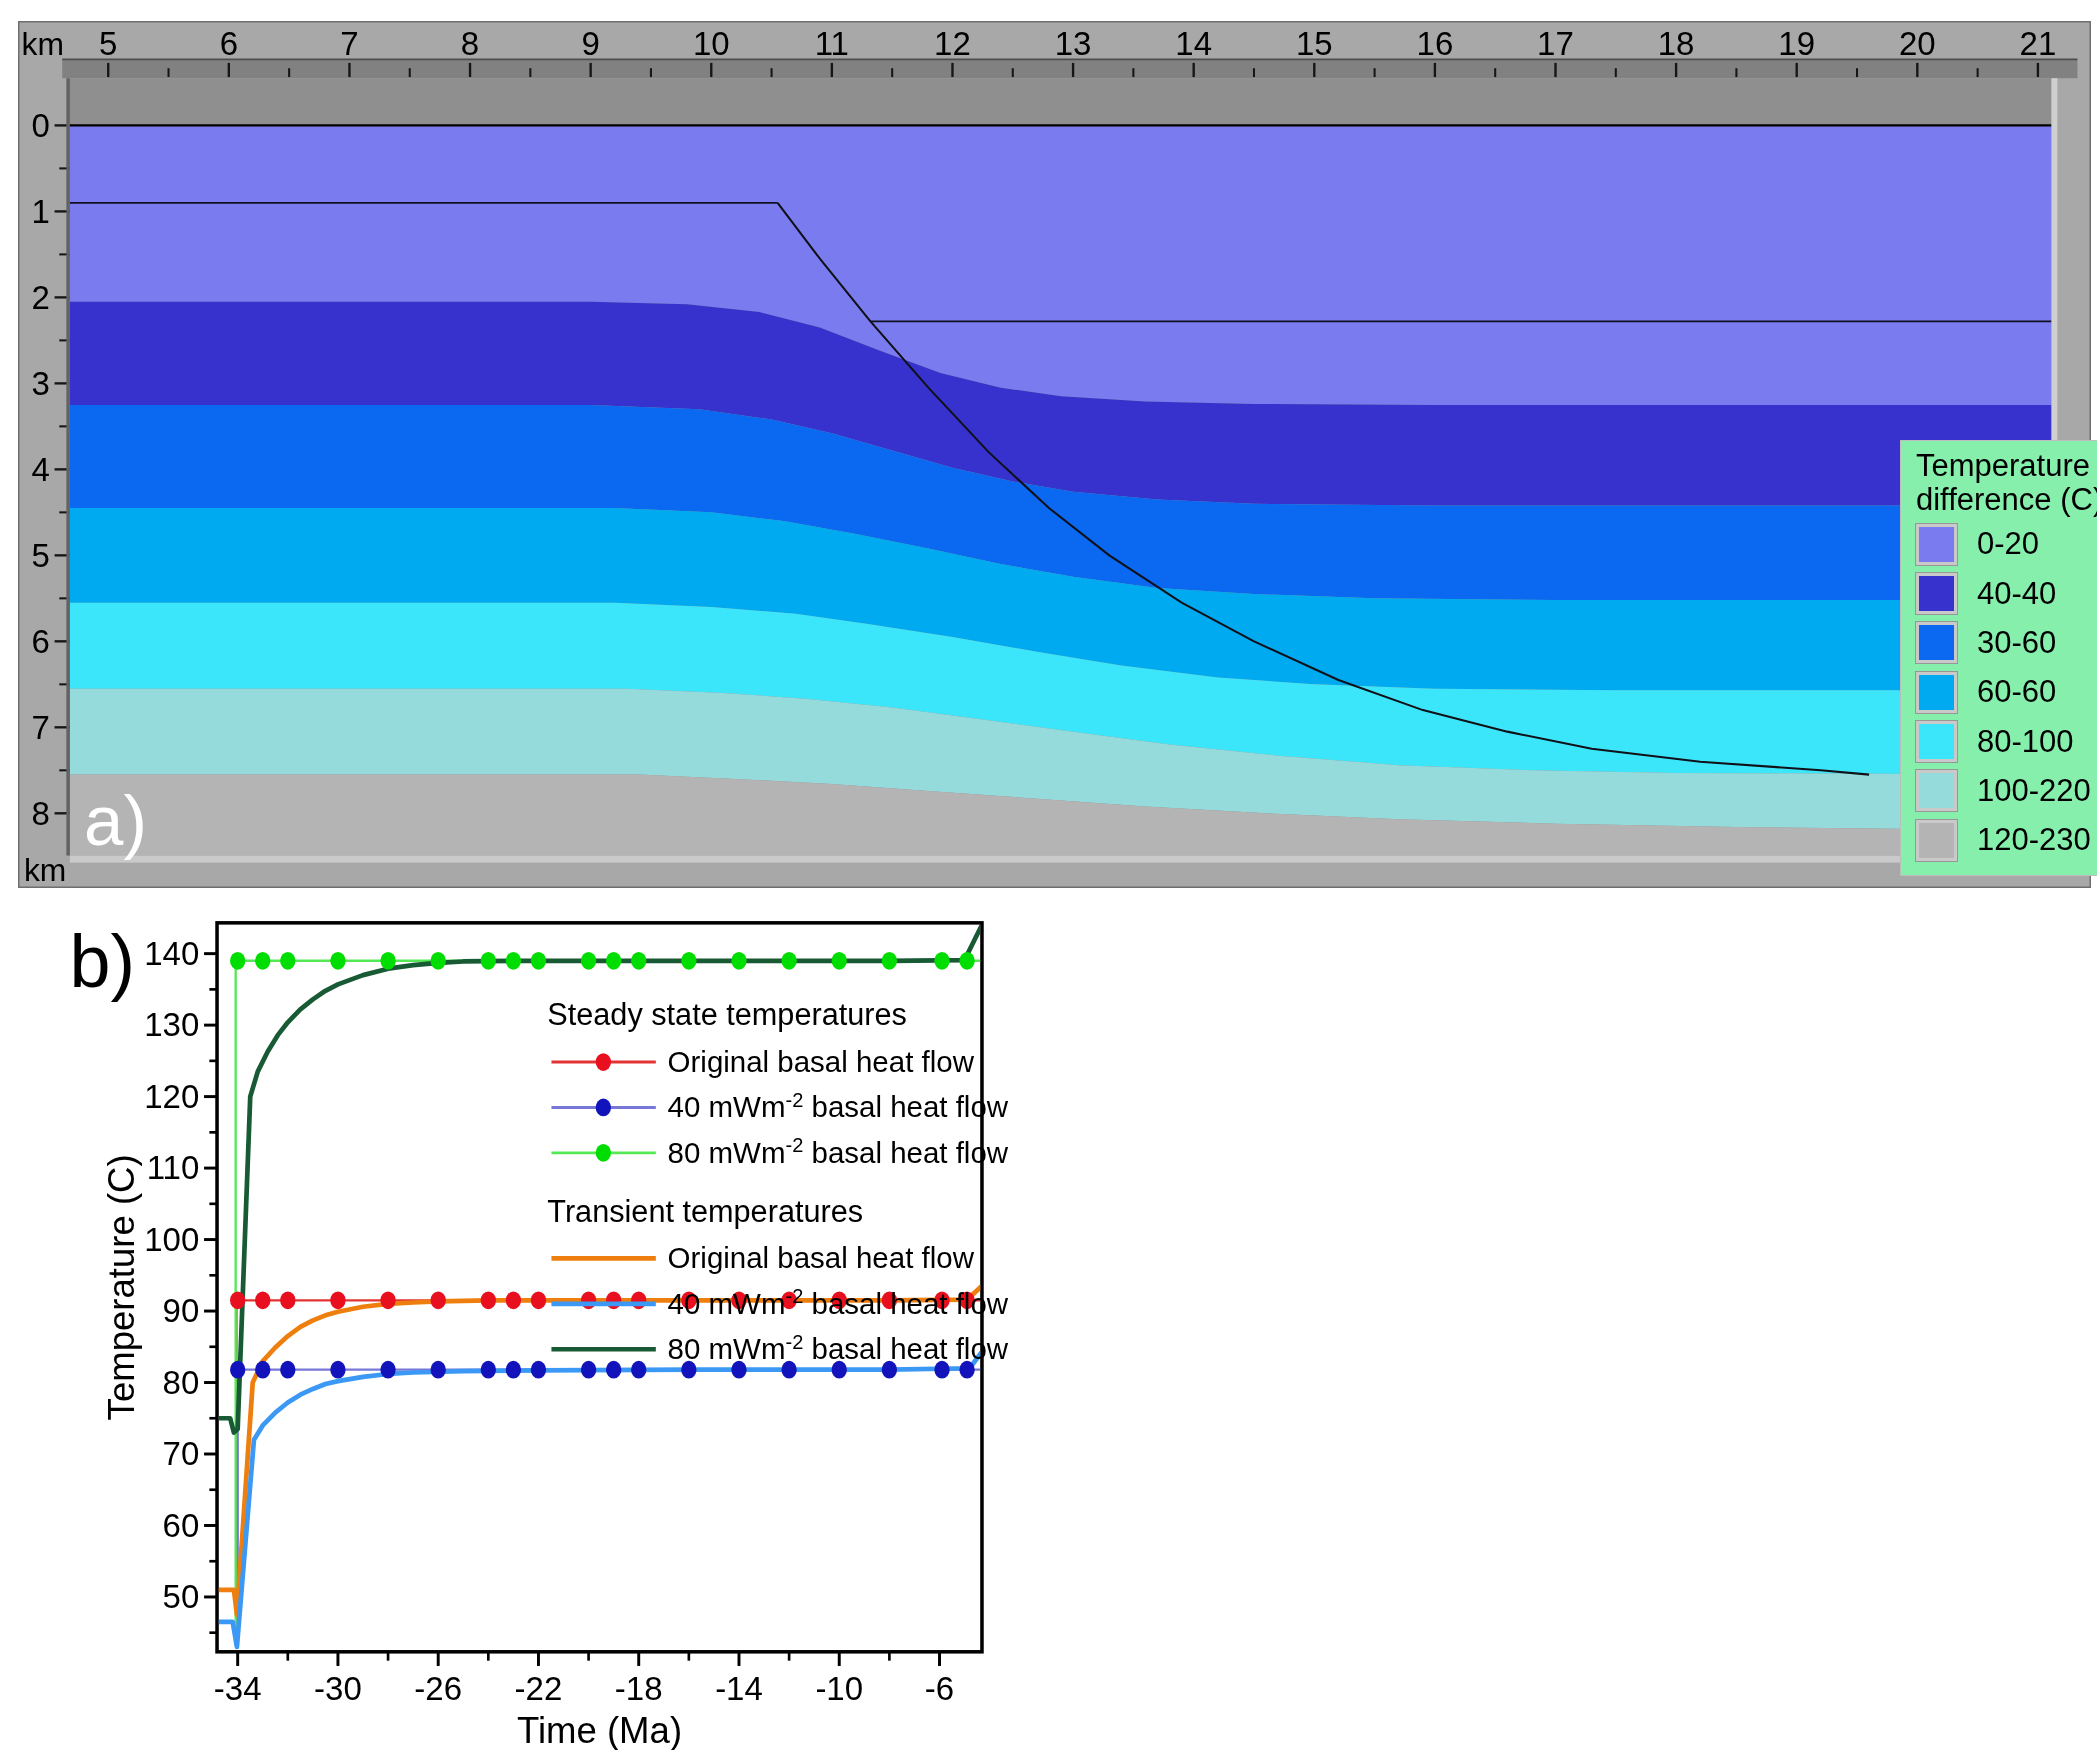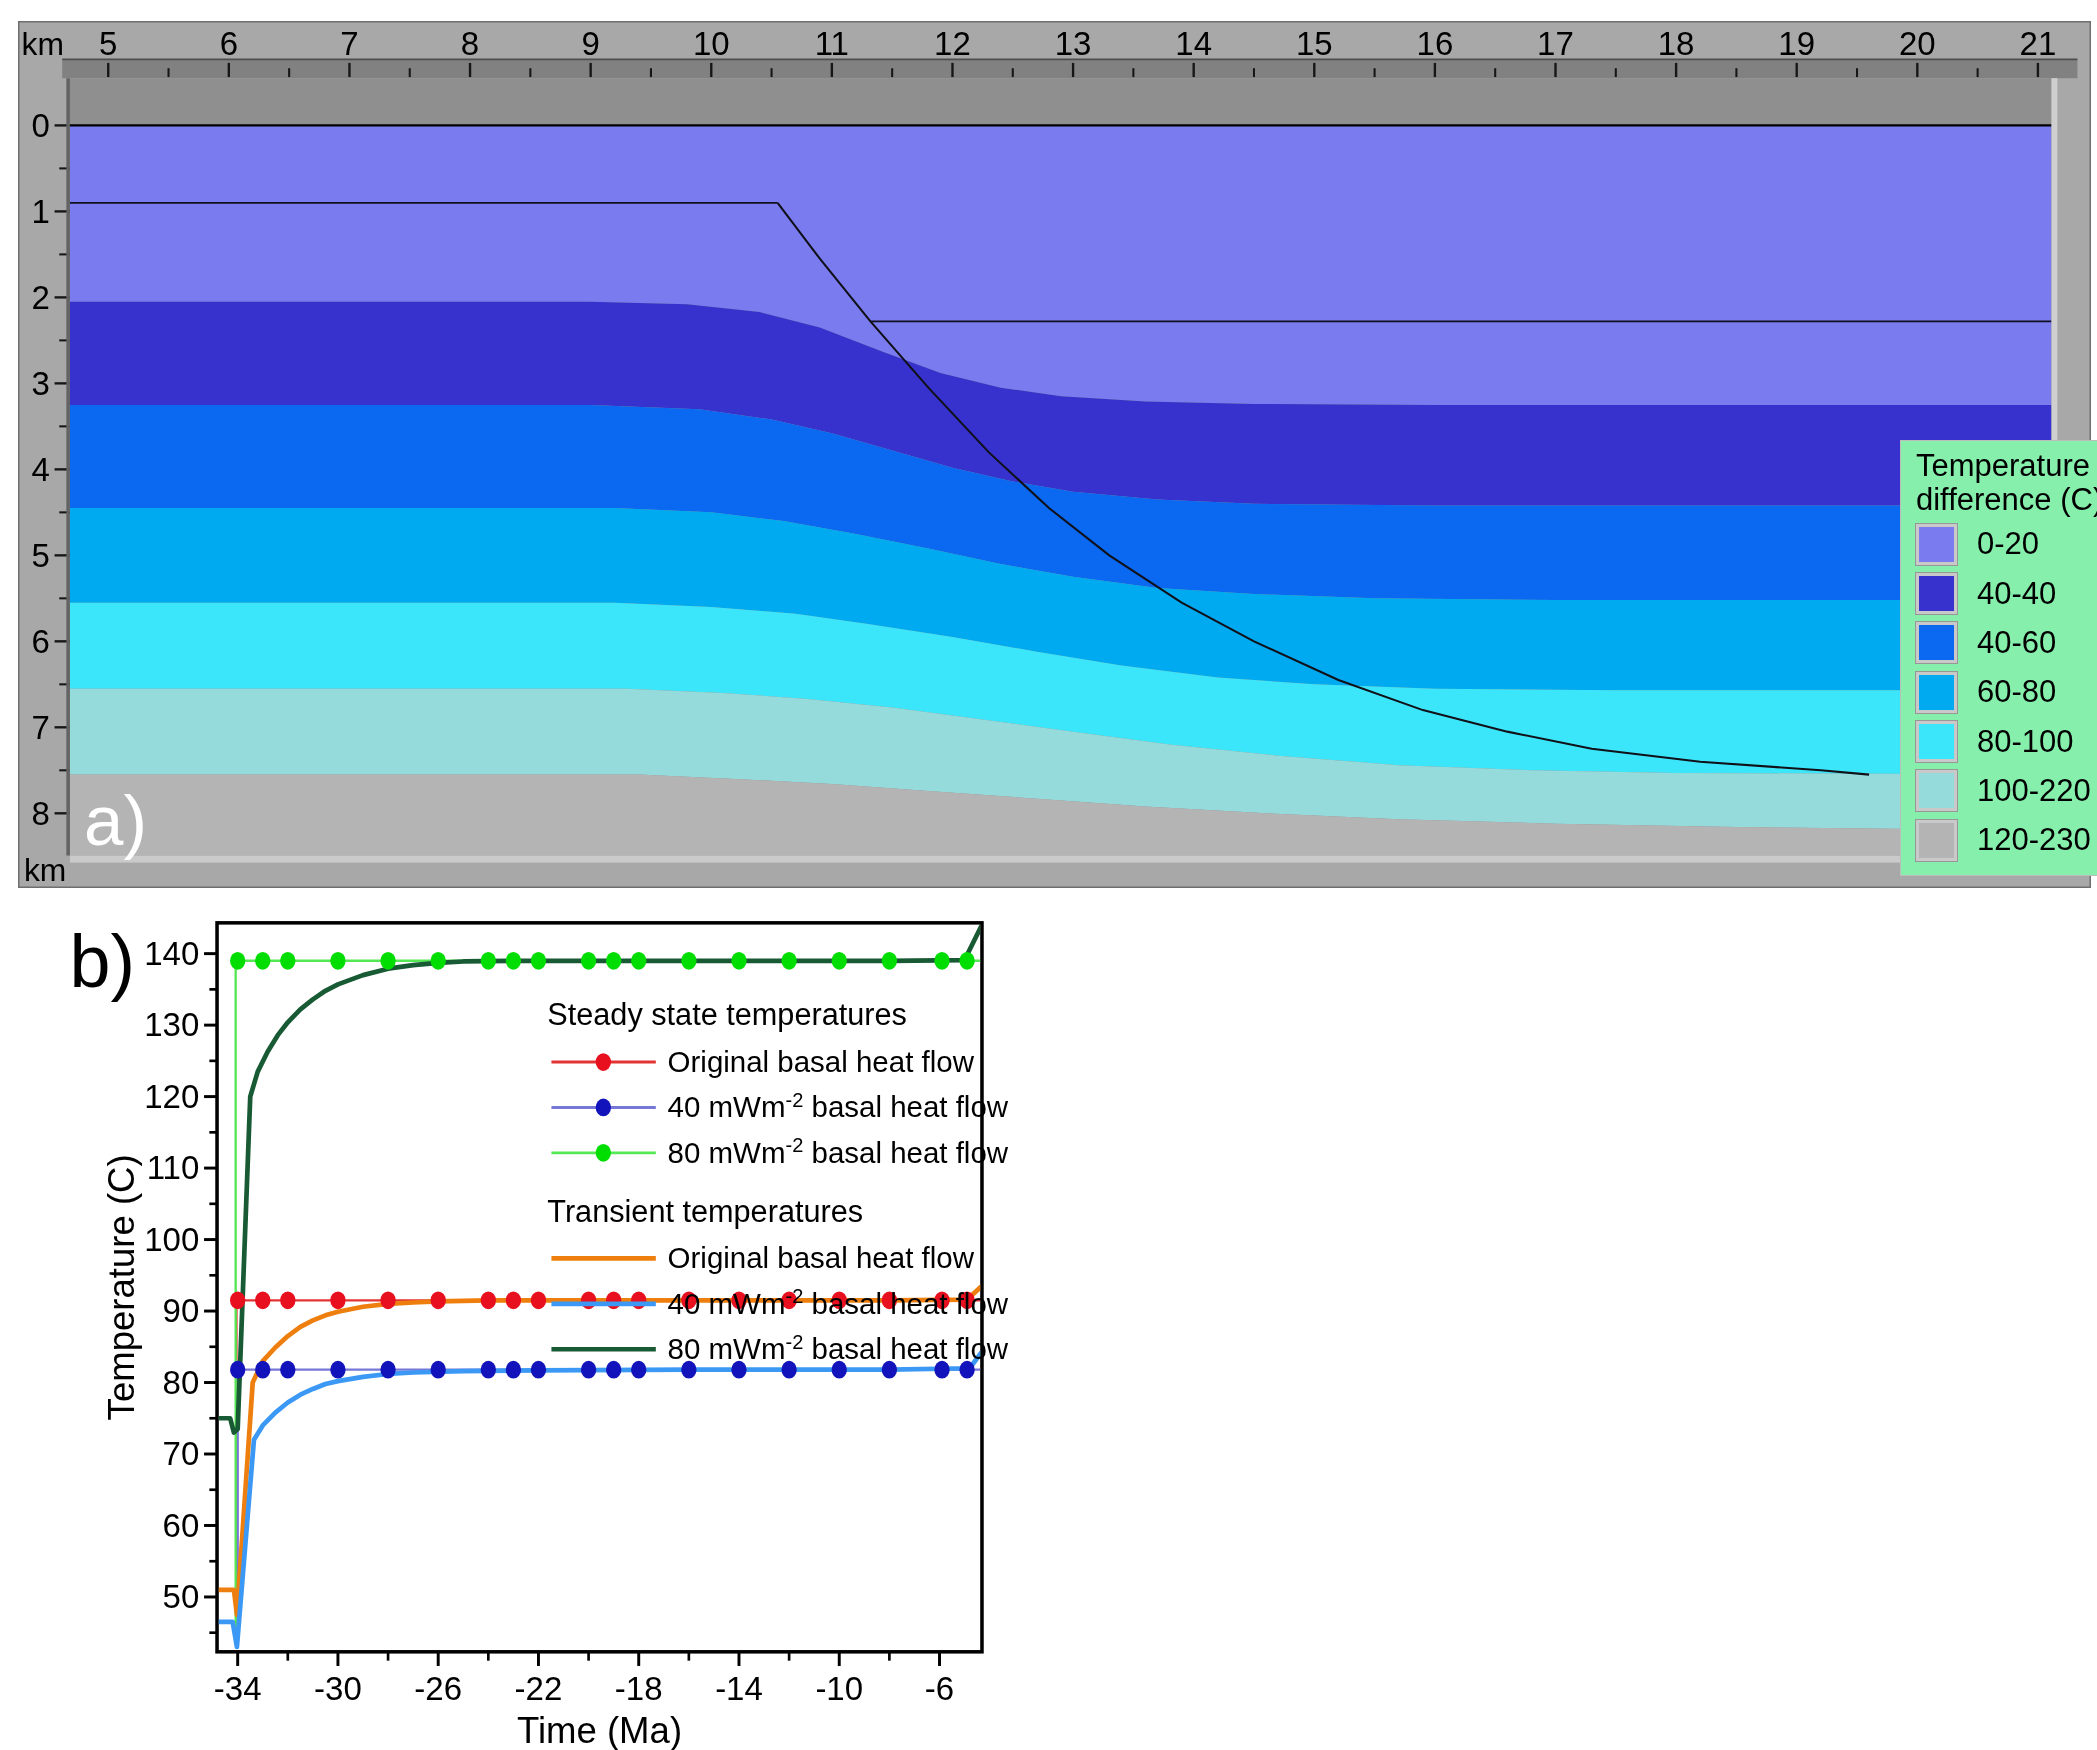--- a/index.html
+++ b/index.html
@@ -134,25 +134,25 @@
           <div class="lg-row">
             <span class="lg-swatch" style="background: rgb(123, 123, 240);"></span>
             <span class="lg-label">0-20</span>
           </div>
           <div class="lg-row">
             <span class="lg-swatch" style="background: rgb(55, 50, 205);"></span>
             <span class="lg-label">40-40</span>
           </div>
           <div class="lg-row">
             <span class="lg-swatch" style="background: rgb(10, 105, 240);"></span>
-            <span class="lg-label">40-60</span>
+            <span class="lg-label">30-60</span>
           </div>
           <div class="lg-row">
             <span class="lg-swatch" style="background: rgb(0, 170, 240);"></span>
-            <span class="lg-label">60-80</span>
+            <span class="lg-label">60-60</span>
           </div>
           <div class="lg-row">
             <span class="lg-swatch" style="background: rgb(60, 230, 250);"></span>
             <span class="lg-label">80-100</span>
           </div>
           <div class="lg-row">
             <span class="lg-swatch" style="background: rgb(150, 219, 220);"></span>
             <span class="lg-label">100-220</span>
           </div>
           <div class="lg-row">

